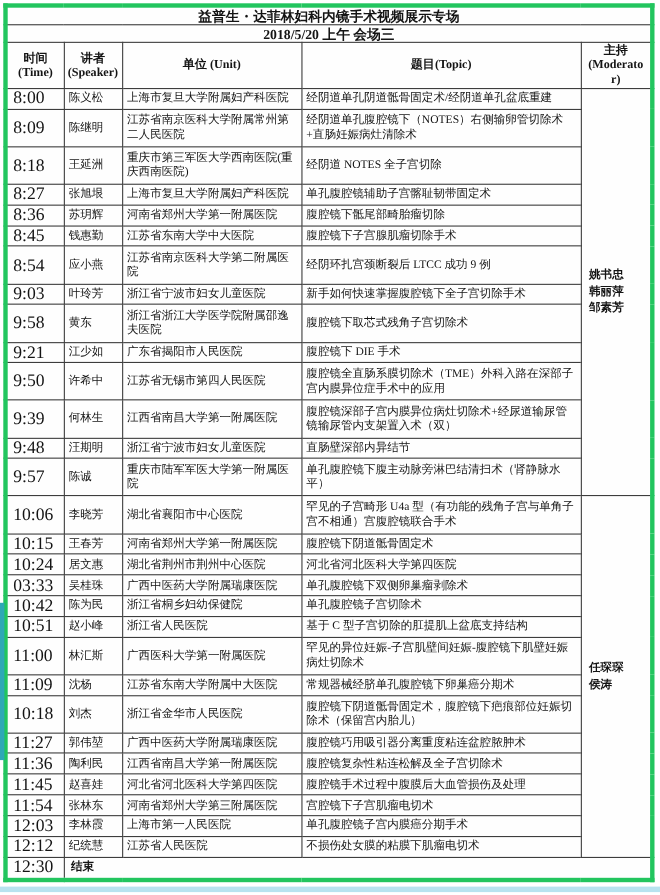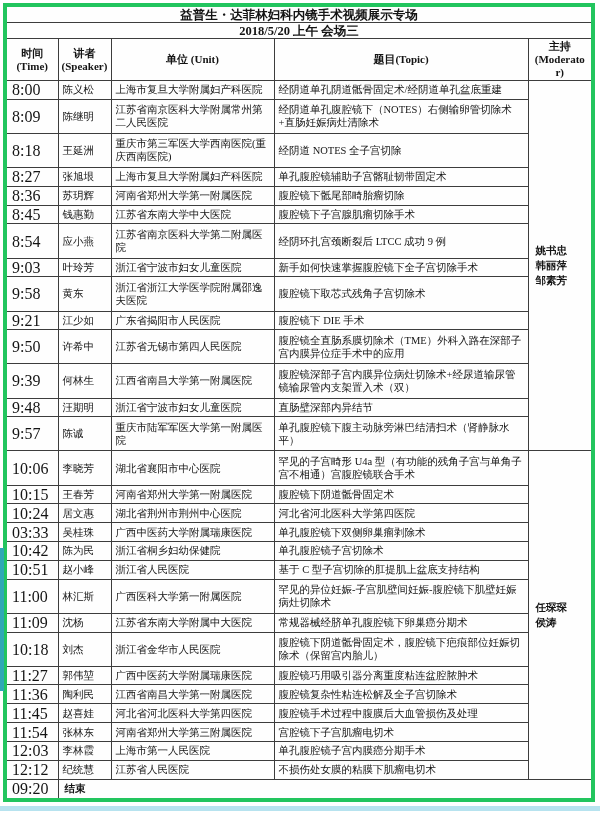--- a/index.html
+++ b/index.html
@@ -245,21 +245,21 @@
           <td class="c-unit">上海市第一人民医院</td>
           <td class="c-topic">单孔腹腔镜子宫内膜癌分期手术</td>
         </tr>
         <tr>
           <td class="c-time">12:12</td>
           <td class="c-speaker">纪统慧</td>
           <td class="c-unit">江苏省人民医院</td>
           <td class="c-topic">不损伤处女膜的粘膜下肌瘤电切术</td>
         </tr>
         <tr>
-          <td class="c-time">09:20</td>
+          <td class="c-time">12:30</td>
           <td class="c-end" colspan="4">结束</td>
         </tr>
       </tbody>
   </table>
 </div>
 
 <div class="accent-left" style="background: rgb(47, 168, 182);"></div>
 <div class="accent-bottom" style="background: rgb(183, 227, 239);"></div>
 
 </body></html>

